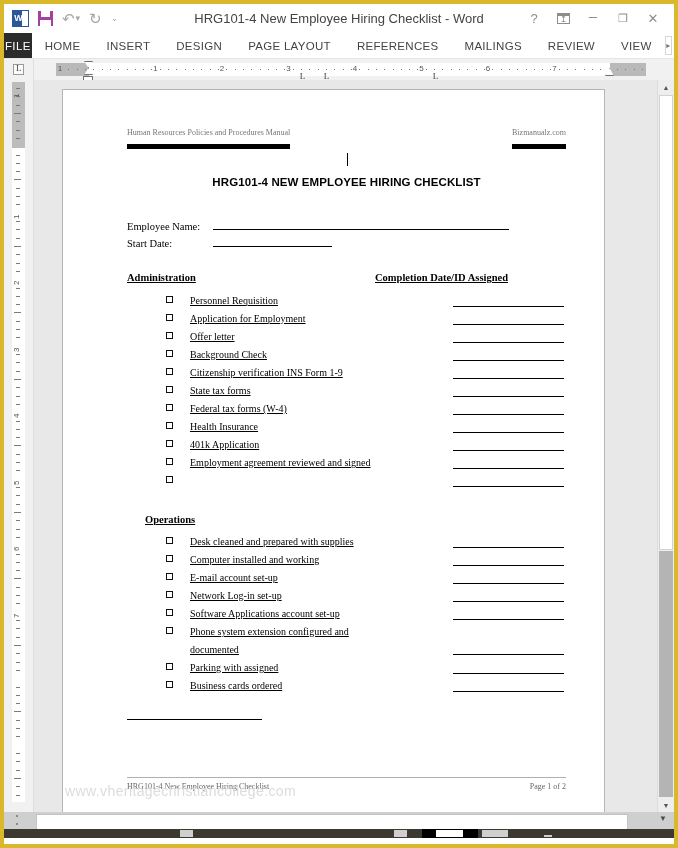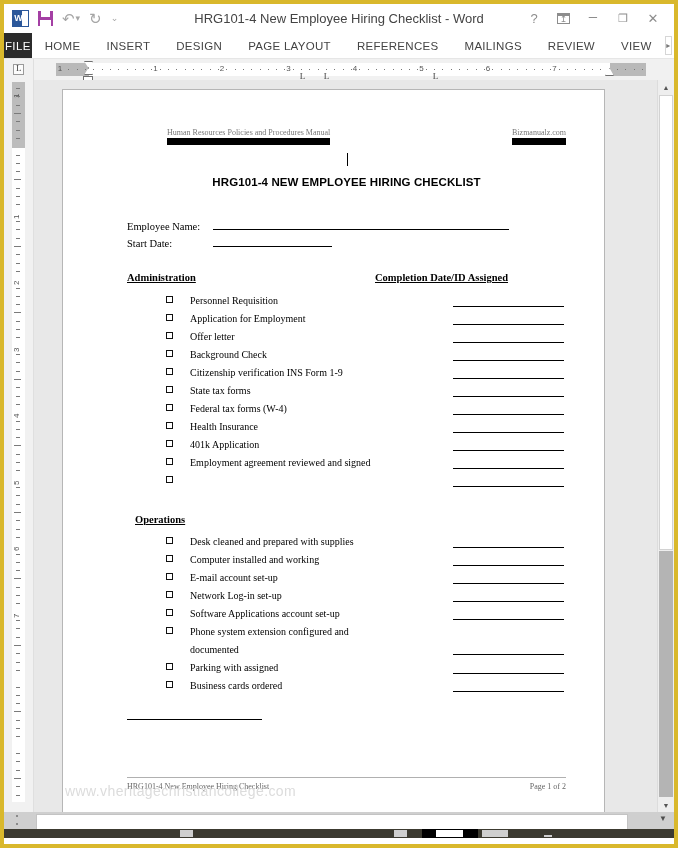--- a/index.html
+++ b/index.html
@@ -163,21 +163,21 @@
   }
 
   .doc { position: absolute; left: 64px; right: 38px; top: 0; bottom: 0;
          font-family: "Liberation Serif", serif; color: #000000; }
 
   .hdr-row {
     position: absolute; top: 38px; left: 0; right: 0;
     display: flex; justify-content: space-between;
     font-size: 8px; color: #777777;
   }
-  .hdr-row span { border-bottom: 7px solid #000000; padding-bottom: 1px; margin-left: 40px; }
+  .hdr-row span { border-bottom: 5px solid #000000; padding-bottom: 7px; }
 
   .caret {
     position: absolute; top: 63px; left: 220px;
     width: 1px; height: 13px; background: #000000;
   }
   .doc-title {
     position: absolute; top: 86px; left: 0; right: 0;
     text-align: center; font-family: "Liberation Sans", sans-serif;
     font-size: 11.5px; font-weight: bold; letter-spacing: .1px;
   }
@@ -193,21 +193,21 @@
 
   .items { position: absolute; left: 0; right: 0; }
   .item {
     position: relative; display: flex; align-items: flex-start;
     font-size: 10px; margin-bottom: 0;
   }
   .cb {
     width: 7px; height: 7px; border: 1px solid #111111; flex: 0 0 auto;
     margin-left: 39px; margin-top: 4px;
   }
-  .itext { margin-left: 17px; line-height: 18px; white-space: pre-line; }
+  .itext { margin-left: 17px; line-height: 18px; white-space: pre-line; text-decoration: underline; }
   .dline {
     position: absolute; right: 2px; width: 111px;
     border-bottom: 1.4px solid #000000;
   }
 
   .endline {
     position: absolute; left: 0; width: 135px; border-bottom: 1.6px solid #000000;
   }
 
   .ftr-rule { position: absolute; left: 0; right: 0; border-top: 1px solid #b0b0b0; }
@@ -571,21 +571,21 @@
                 <span class="cb"></span>
                 <span class="itext">Employment agreement reviewed and signed</span>
                 <span class="dline" style="top: 14px;"></span>
               </div>
               <div class="item">
                 <span class="cb"></span>
                 <span class="dline" style="top: 14px;"></span>
               </div>
             </div>
 
-          <div class="sect-head" style="top:424px;left:8px;">Operations</div>
+          <div class="sect-head" style="top:424px;left:18px;">Operations</div>
 
           <div class="items" id="ops-items" style="top:443px;">
               <div class="item">
                 <span class="cb"></span>
                 <span class="itext">Desk cleaned and prepared with supplies</span>
                 <span class="dline" style="top: 14px;"></span>
               </div>
               <div class="item">
                 <span class="cb"></span>
                 <span class="itext">Computer installed and working</span>

